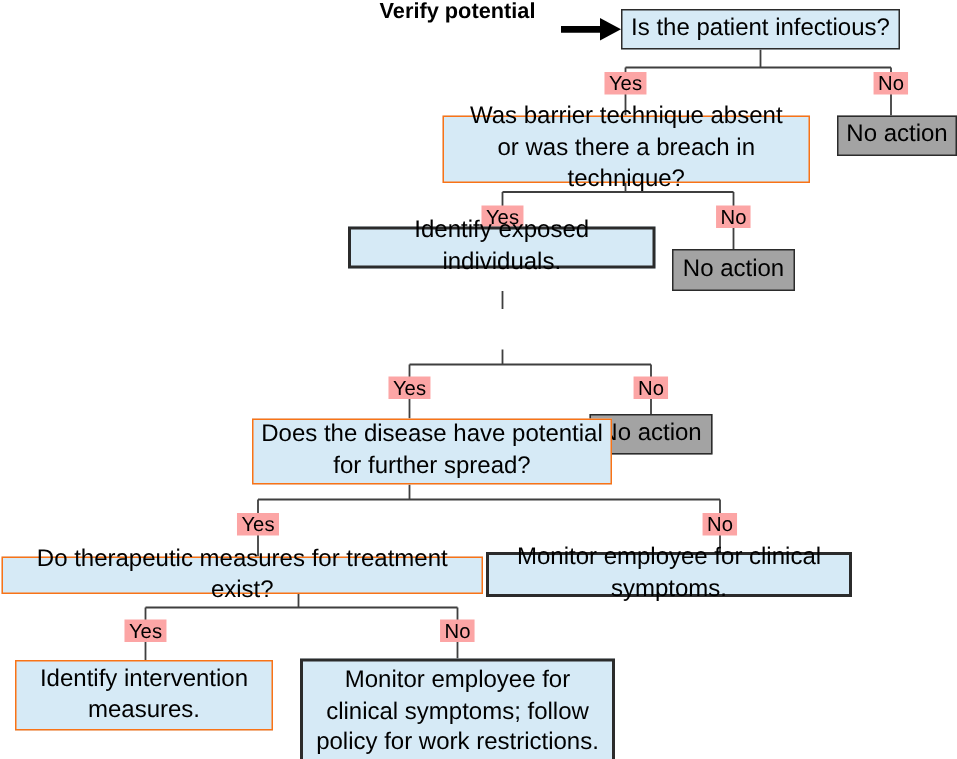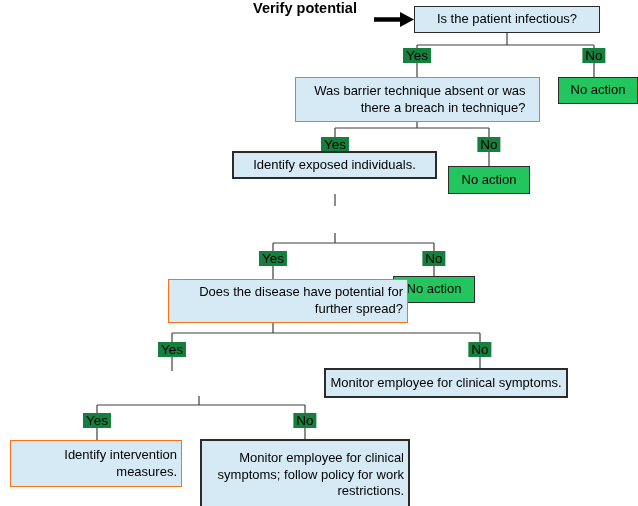--- a/index.html
+++ b/index.html
@@ -4,30 +4,30 @@
 <style>
   html,body{margin:0;padding:0;background:#fff;}
   .stage{
     position:relative;width:638px;height:506px;background:#ffffff;
     font-family:"Liberation Sans", sans-serif;color:#000;overflow:hidden;
   }
   .wires{position:absolute;left:0;top:0;pointer-events:none;}
   .node{
     position:absolute;box-sizing:border-box;
     display:flex;align-items:center;justify-content:center;
-    text-align:right;font-size:13px;line-height:1.3;
+    text-align:center;font-size:16px;line-height:1.3;
     background:#d6eaf6;padding:1px 4px;
   }
   .b-gray{border:1px solid #f97316;}
   .b-dark1{border:1.5px solid #2b2b2b;}
   .b-dark2{border:2.2px solid #2b2b2b;}
-  .white{background:#22c55e;}
+  .white{background:#a3a3a3;}
   .lbl{
     position:absolute;transform:translateX(-50%);
-    background:#15803d;padding:0 3px;font-size:13.5px;line-height:15px;
+    background:#fca5a5;padding:0 3px;font-size:13.5px;line-height:15px;
     white-space:nowrap;
   }
   .start-label{
     position:absolute;left:238px;top:1px;width:134px;
     font-weight:700;font-size:14.5px;line-height:15px;text-align:center;
   }
   .inner-216{display:inline-block;max-width:216px;}
 </style>
 </head>
 <body>
@@ -74,18 +74,19 @@
 
   <div class="node b-dark1 white" style="left:448px;top:166px;width:82px;height:28px">No action</div>
 
 
   <div class="node b-dark1 white" style="left:393px;top:276px;width:82px;height:27px">No action</div>
 
   <div class="node b-gray" style="left:168px;top:279px;width:240px;height:44px">Does the disease have potential for further spread?</div>
 
   <div class="node b-dark2" style="left:324px;top:368px;width:244px;height:30px">Monitor employee for clinical symptoms.</div>
 
+  <div class="node b-gray" style="left:1px;top:371px;width:321px;height:25px">Do therapeutic measures for treatment exist?</div>
 
   <div class="node b-gray" style="left:10px;top:440px;width:172px;height:47px">Identify intervention measures.</div>
 
   <div class="node b-dark2" style="left:200px;top:439px;width:210px;height:72px">Monitor employee for clinical symptoms; follow policy for work restrictions.</div>
 
 </div>
 
 </body></html>

